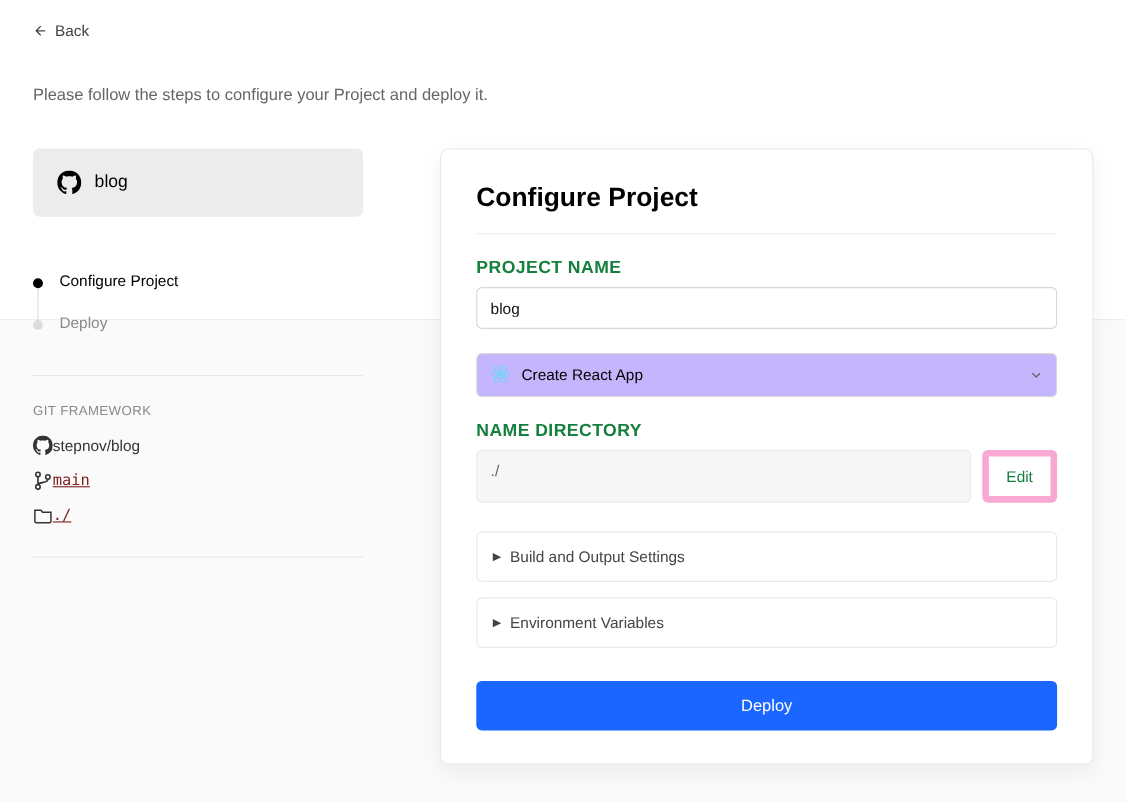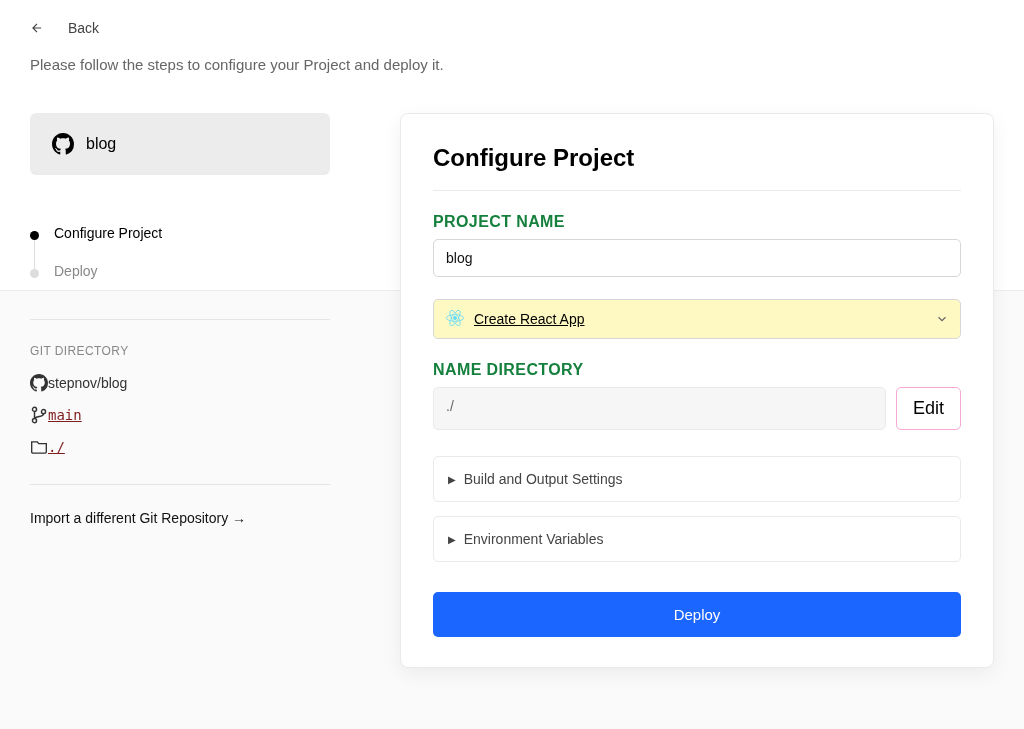--- a/index.html
+++ b/index.html
@@ -8,37 +8,38 @@
     height: 729px;
     font-family: -apple-system, BlinkMacSystemFont, "Segoe UI", Helvetica, Arial, sans-serif;
     background: #fff;
     color: #000;
     overflow: hidden;
   }
   .page { padding: 20px 30px 0 30px; }
   .back-link {
     display: inline-flex;
     align-items: center;
-    gap: 24px;
+    gap: 6px;
     color: #444;
     font-size: 14px;
     cursor: pointer;
     margin-bottom: 20px;
   }
   .back-link svg { width: 14px; height: 14px; }
   h1.page-title {
     font-size: 40px;
     font-weight: 700;
     letter-spacing: -0.5px;
     margin-bottom: 14px;
   }
   .page-subtitle {
     color: #666;
     font-size: 15px;
     margin-bottom: 40px;
+    margin-top: 22px;
   }
 
   .columns {
     display: flex;
     align-items: flex-start;
     gap: 70px;
   }
 
   
   .left-col { width: 300px; flex-shrink: 0; }
@@ -157,29 +158,28 @@
     outline: none;
     margin-bottom: 22px;
     font-family: inherit;
   }
   .select-wrap {
     position: relative;
     margin-bottom: 22px;
   }
   .select-wrap .select-inner {
     display: flex;
-    align-items: center;
+    align-items: flex-start;
     gap: 10px;
     border: 1px solid #d7d7d7;
     border-radius: 5px;
     padding: 10px 12px;
     font-size: 14px;
     cursor: pointer;
-    background: #fef9c3;
-    text-decoration: underline;
+    background: #c4b5fd;
   }
   .select-wrap .chev {
     position: absolute;
     right: 12px;
     top: 50%;
     transform: translateY(-50%);
     color: #666;
     width: 14px;
     height: 14px;
     pointer-events: none;
@@ -197,27 +197,27 @@
   .root-dir-value {
     flex: 1;
     background: #f6f6f6;
     border: 1px solid #eaeaea;
     border-radius: 5px;
     padding: 10px 12px;
     font-size: 14px;
     color: #666;
   }
   .edit-btn {
-    border: 1px solid #f9a8d4;
+    border: 6px solid #f9a8d4;
     background: #fff;
     border-radius: 5px;
     padding: 10px 16px;
-    font-size: 18px;
-    cursor: pointer;
-    color: #000000;
+    font-size: 14px;
+    cursor: pointer;
+    color: #15803d;
     font-family: inherit;
   }
   .collapse {
     display: flex;
     align-items: center;
     gap: 8px;
     border: 1px solid #eaeaea;
     border-radius: 5px;
     padding: 14px 14px;
     font-size: 14px;
@@ -289,21 +289,21 @@
           <span class="step-label">Configure Project</span>
         </div>
         <div class="step inactive">
           <span class="step-dot"></span>
           <span class="step-label">Deploy</span>
         </div>
       </div>
 
       <hr class="divider">
 
-      <div class="section-heading">GIT DIRECTORY</div>
+      <div class="section-heading">GIT FRAMEWORK</div>
 
       <div class="info-row">
         <span class="icon">
           <svg viewBox="0 0 16 16" fill="currentColor">
               <path d="M8 0C3.58 0 0 3.58 0 8c0 3.54 2.29 6.53 5.47 7.59.4.07.55-.17.55-.38 0-.19-.01-.82-.01-1.49-2.01.37-2.53-.49-2.69-.94-.09-.23-.48-.94-.82-1.13-.28-.15-.68-.52-.01-.53.63-.01 1.08.58 1.23.82.72 1.21 1.87.87 2.33.66.07-.52.28-.87.51-1.07-1.78-.2-3.64-.89-3.64-3.95 0-.87.31-1.59.82-2.15-.08-.2-.36-1.02.08-2.12 0 0 .67-.21 2.2.82.64-.18 1.32-.27 2-.27.68 0 1.36.09 2 .27 1.53-1.04 2.2-.82 2.2-.82.44 1.1.16 1.92.08 2.12.51.56.82 1.27.82 2.15 0 3.07-1.87 3.75-3.65 3.95.29.25.54.73.54 1.48 0 1.07-.01 1.93-.01 2.2 0 .21.15.46.55.38A8.013 8.013 0 0016 8c0-4.42-3.58-8-8-8z"></path>
             </svg>
         </span>
         <span style="font-weight:500">stepnov/blog</span>
       </div>
 
@@ -323,21 +323,20 @@
         <span class="icon">
           <svg viewBox="0 0 16 16" fill="none" stroke="currentColor" stroke-width="1.2">
               <path d="M1.5 3.5h5l1.2 1.5h6.8v7.5a1 1 0 01-1 1H2.5a1 1 0 01-1-1v-9z"></path>
             </svg>
         </span>
         <span class="mono">./</span>
       </div>
 
       <hr class="divider">
 
-      <div><a class="action-link">Import a different Git Repository →</a></div>
     </div>
 
     <div class="card">
       <h2>Configure Project</h2>
       <hr class="card-divider">
 
       <label class="form-label">PROJECT NAME</label>
       <input class="text-input" type="text" value="blog" style="">
 
       <div class="select-wrap">

